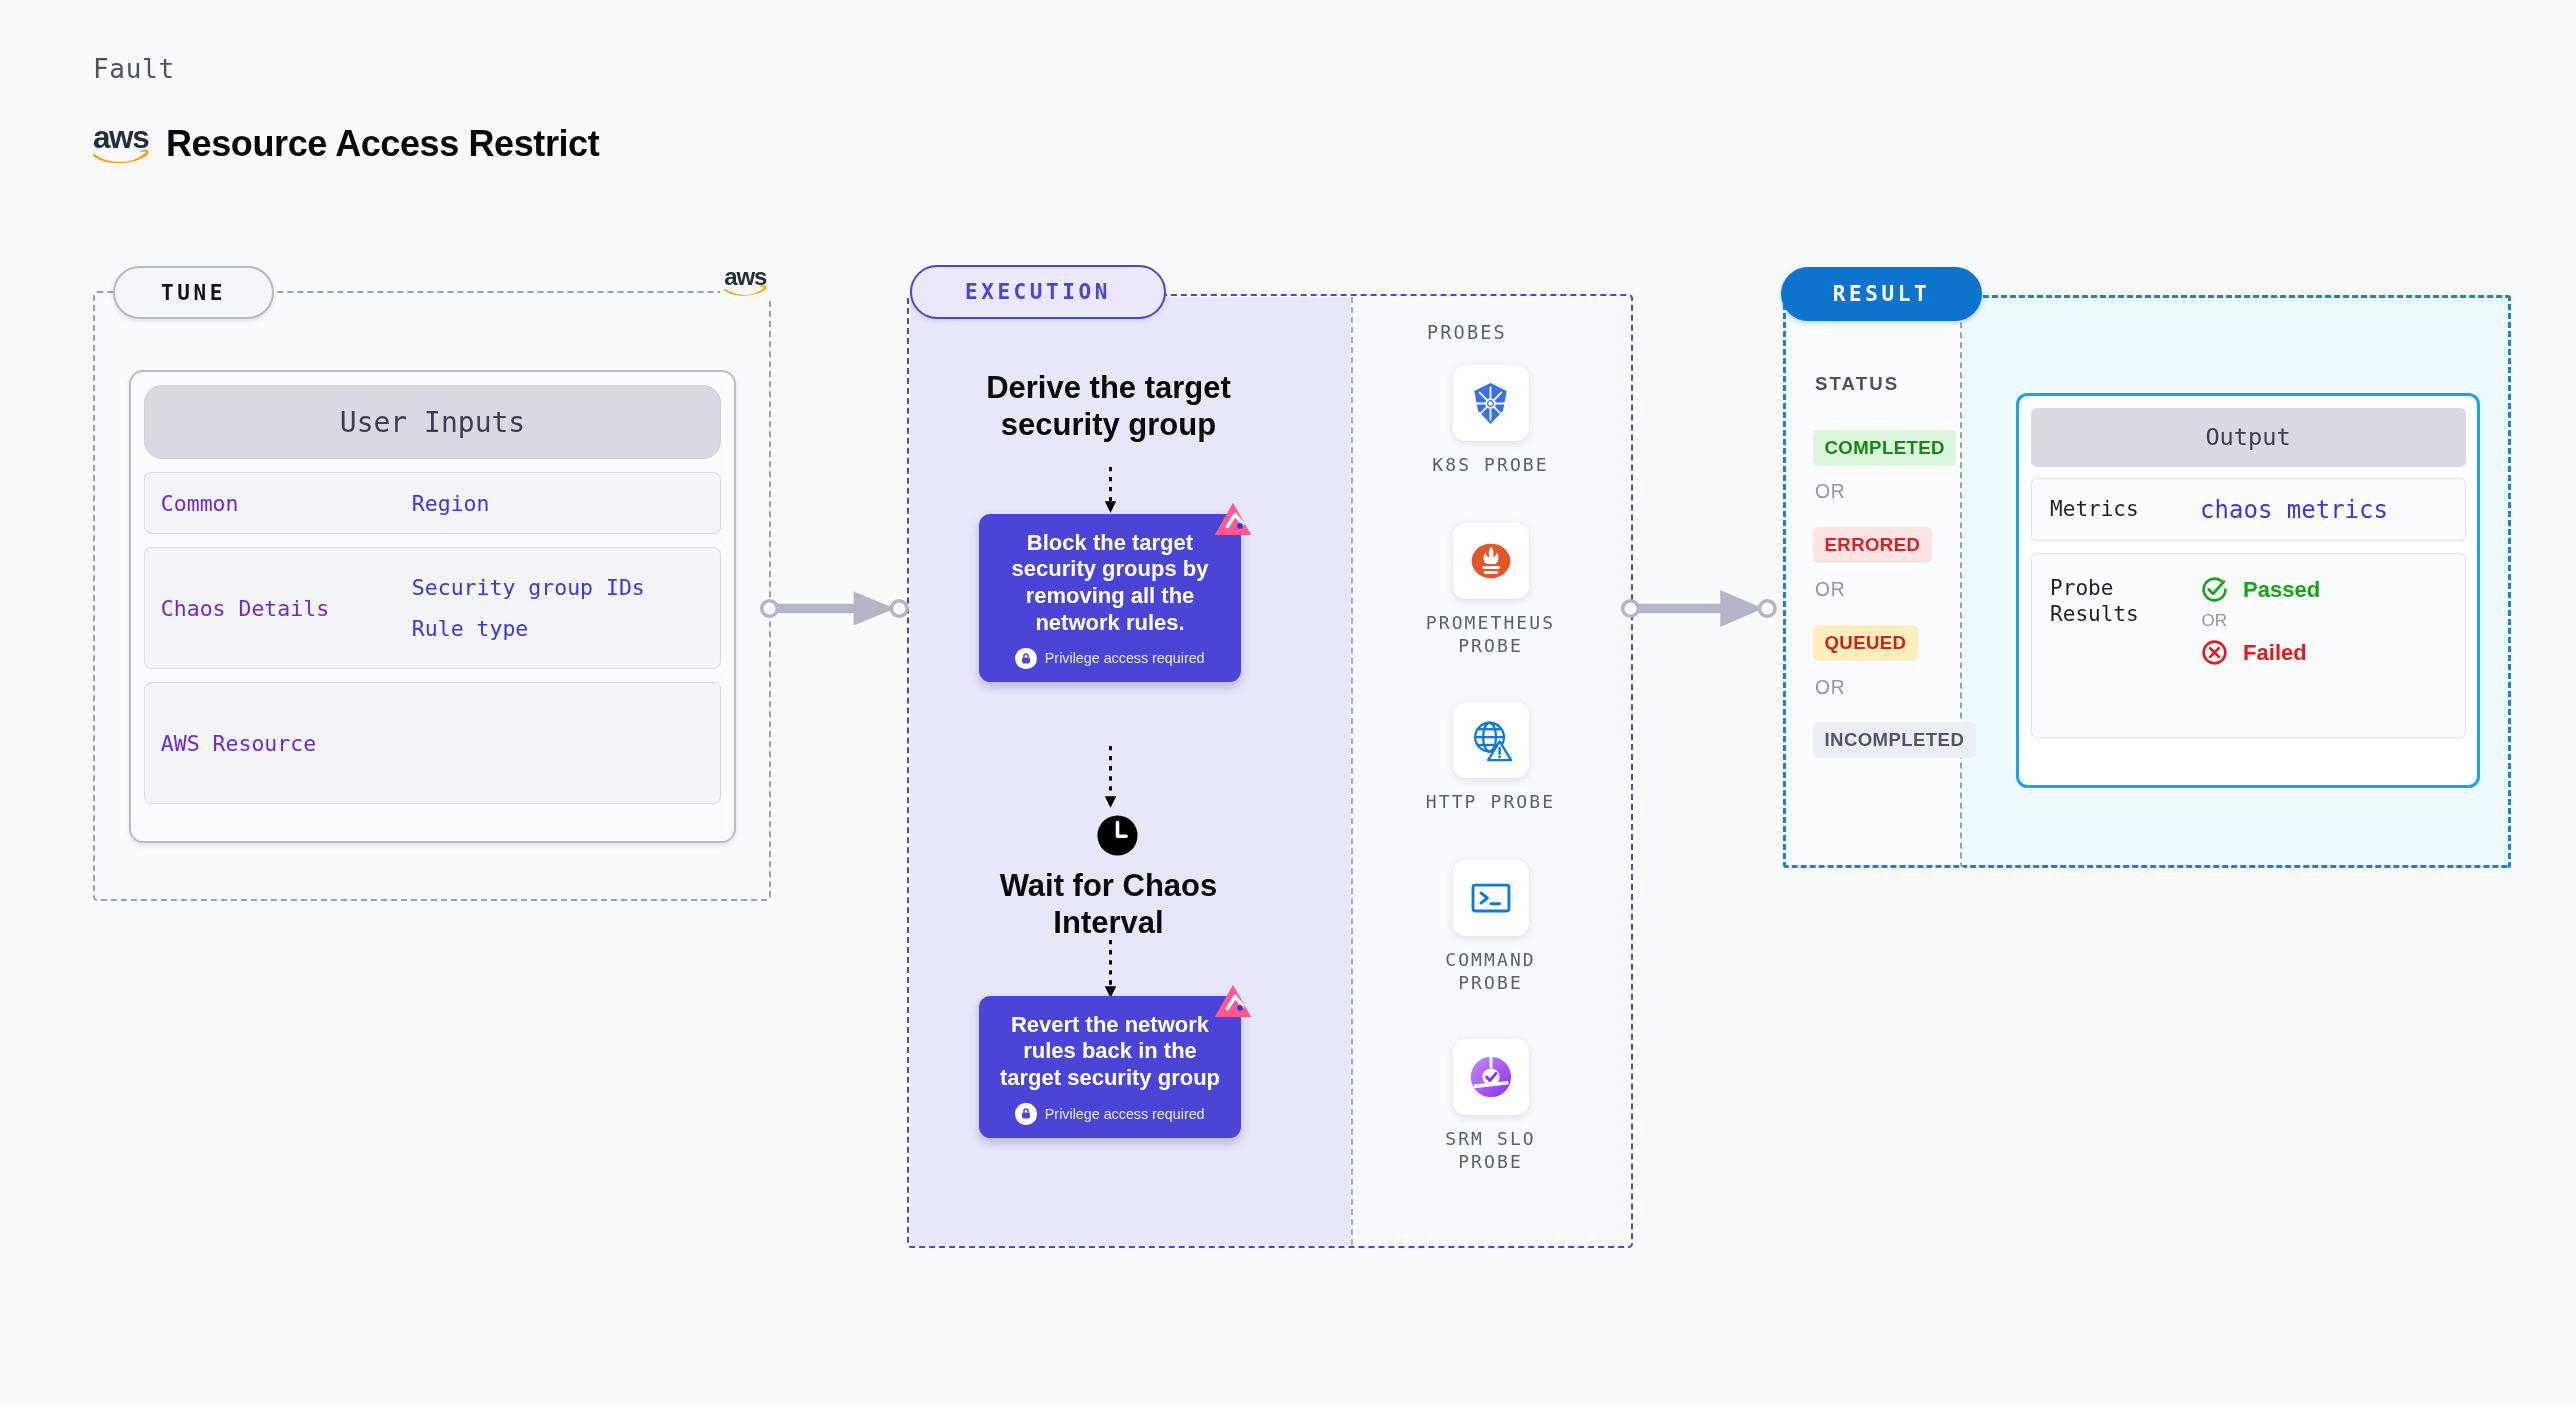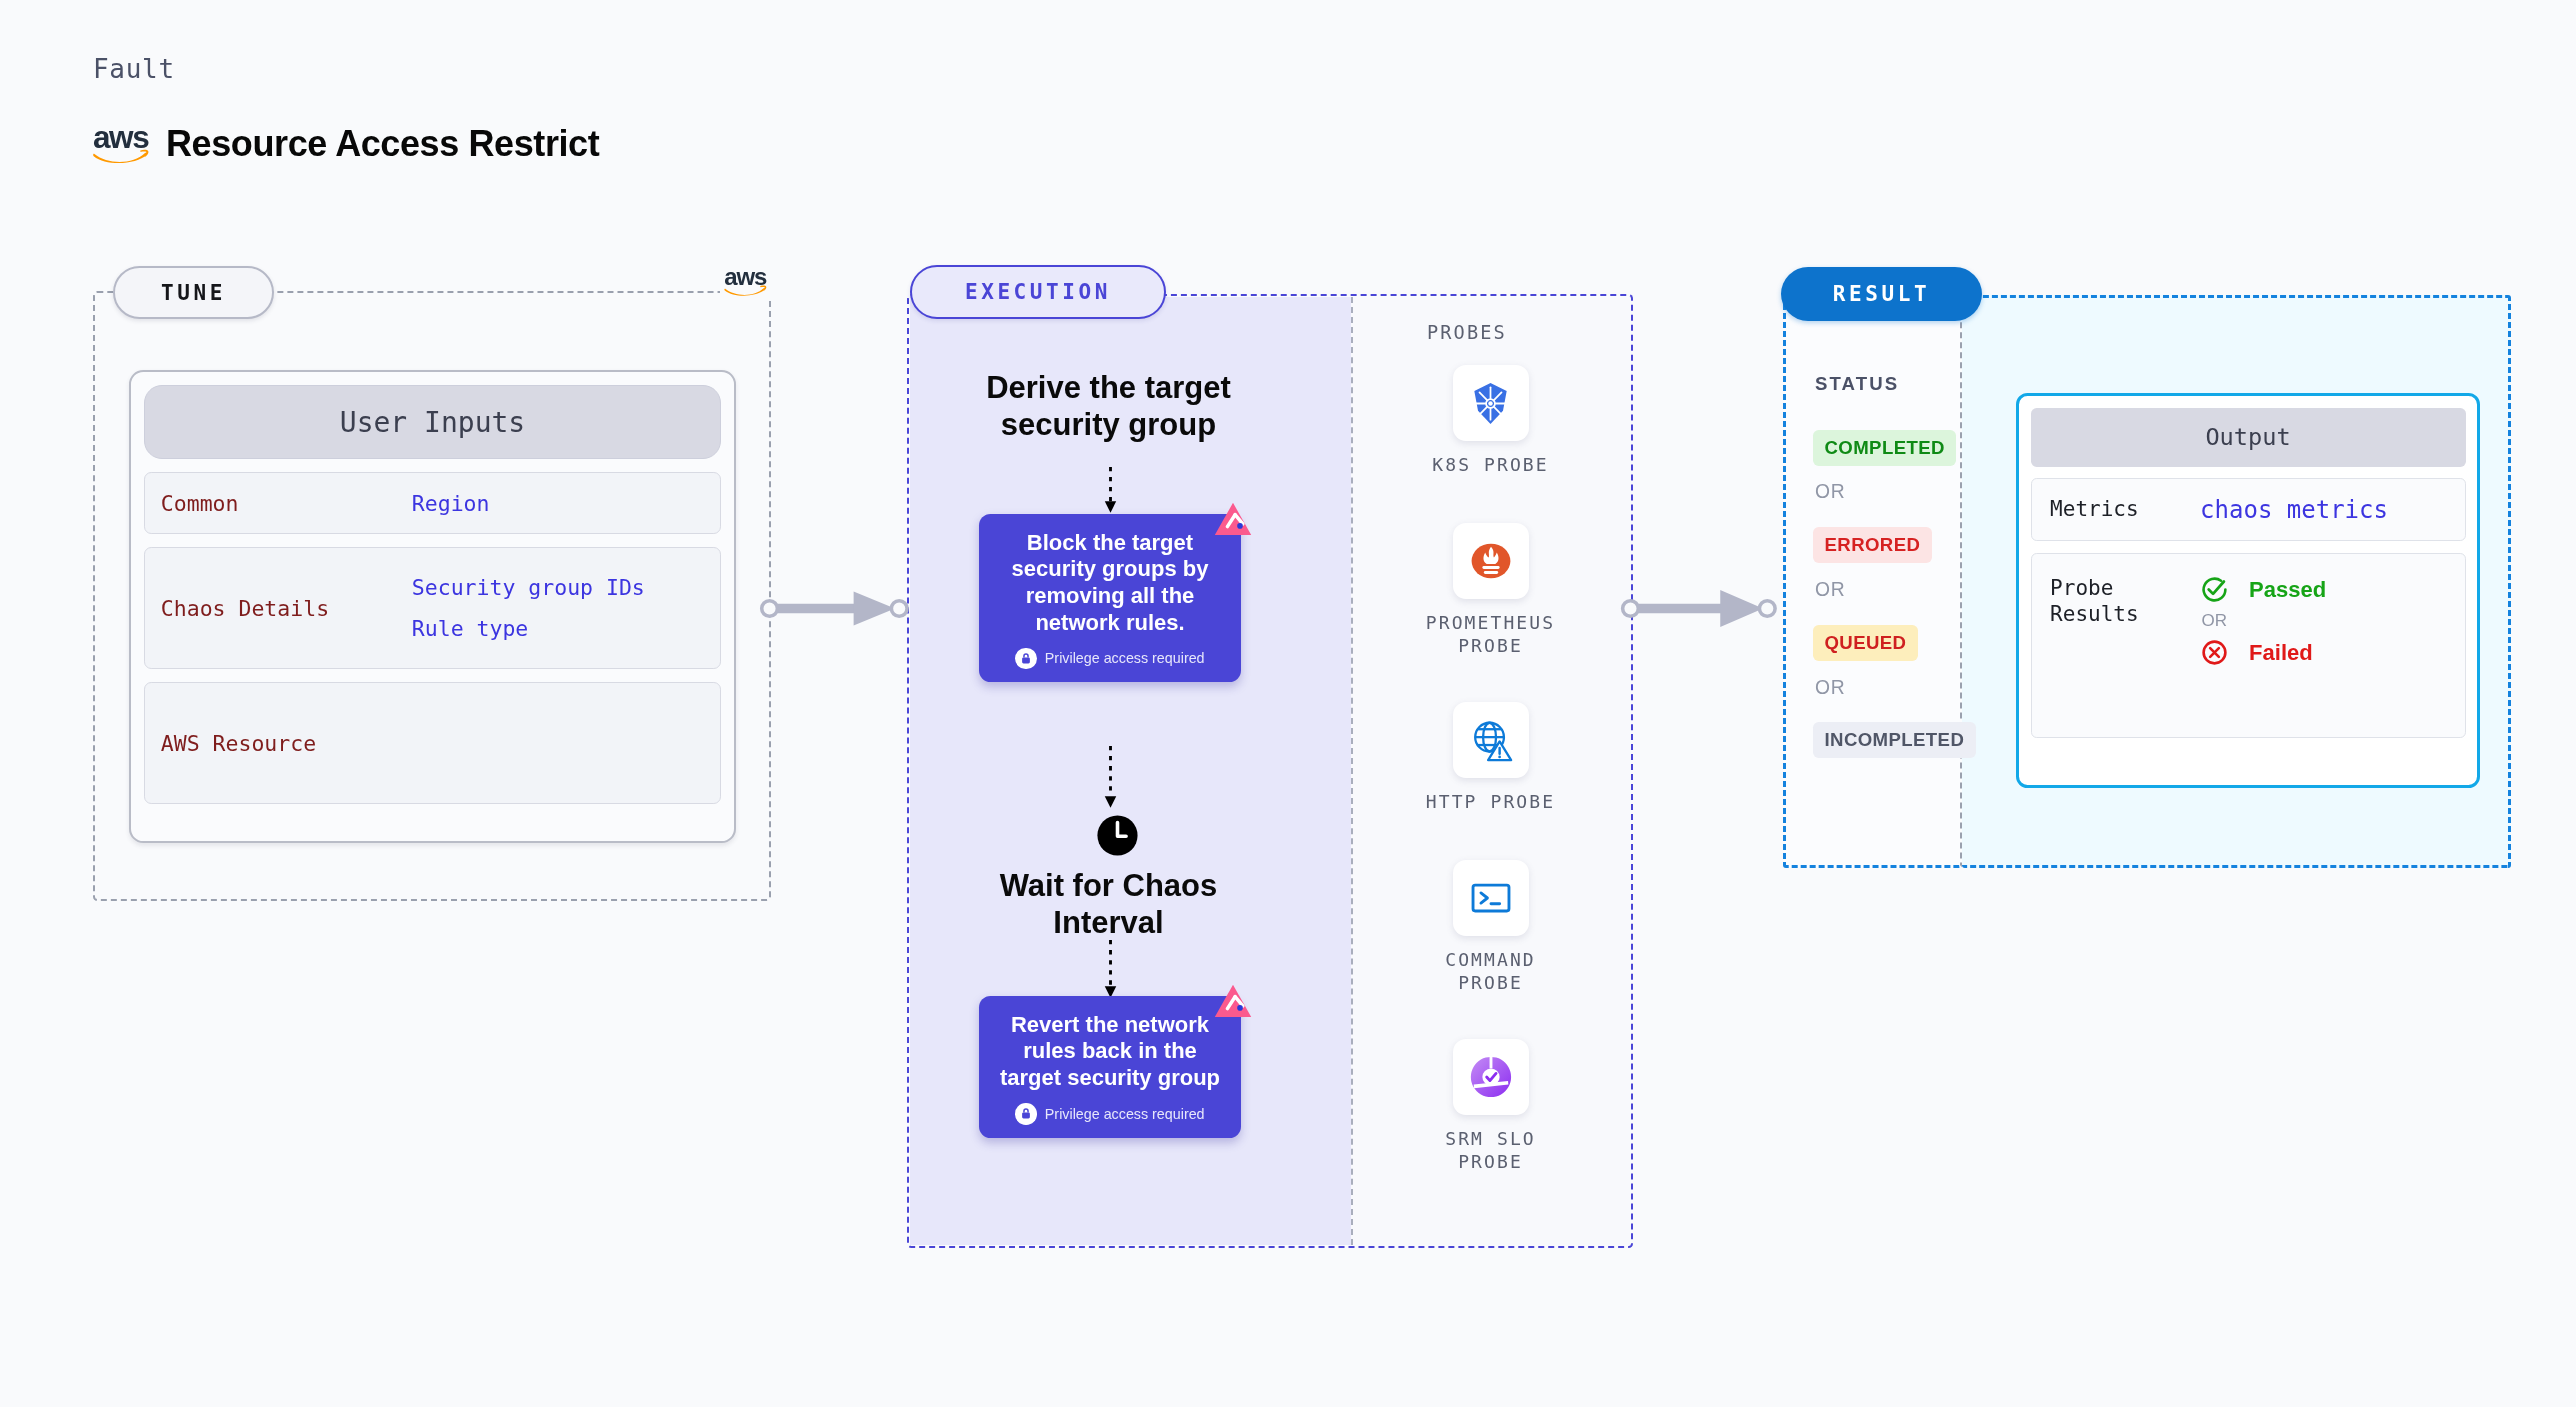--- a/index.html
+++ b/index.html
@@ -76,21 +76,21 @@
     display:flex;align-items:center;justify-content:center;
     font-family:"DejaVu Sans Mono", monospace;font-size:28px;color:#3b3f4f;
     margin-bottom:13px;
   }
   .card-row{
     background:#f2f4f8;border:0.7px solid #d8dae3;border-radius:7.2px;
     display:flex;align-items:center;padding:0 15.8px;margin-bottom:13px;
     box-sizing:border-box;
   }
   .row-key{
-    font-family:"DejaVu Sans Mono", monospace;font-size:21.5px;color:#7f1d1d;
+    font-family:"DejaVu Sans Mono", monospace;font-size:21.5px;color:#6d28d9;
     width:251px;flex:none;
   }
   .row-vals{display:flex;flex-direction:column;gap:15.8px;}
   .row-val{
     font-family:"DejaVu Sans Mono", monospace;font-size:21.5px;color:#3c35e0;
   }
   #row-common{height:62px;}
   #row-chaos{height:122px;}
   #row-secrets{height:122px;}
 
@@ -228,21 +228,21 @@
     padding:0 18.6px;box-sizing:border-box;display:flex;align-items:center;
     margin-bottom:11.5px;
   }
   #out-metrics{height:63px;}
   #out-probes{height:185px;align-items:flex-start;padding-top:21.5px;}
   .out-key{
     font-family:"DejaVu Sans Mono", monospace;font-size:21px;color:#1d2027;
     width:150px;flex:none;line-height:1.25;
   }
   .out-val-link{font-family:"DejaVu Sans Mono", monospace;font-size:24px;color:#3c35e0;}
-  .res-line{display:flex;align-items:center;gap:20px;}
+  .res-line{display:flex;align-items:center;gap:14px;}
   .res-pass{color:#16a417;font-size:22px;font-weight:bold;}
   .res-fail{color:#e01919;font-size:22px;font-weight:bold;}
   .res-or{color:#9096a6;font-size:17px;margin:7.2px 0 7.2px 1.4px;}
 </style>
 </head>
 <body>
 
 <div id="fault-label">Fault</div>
 
 <div id="title-row">

